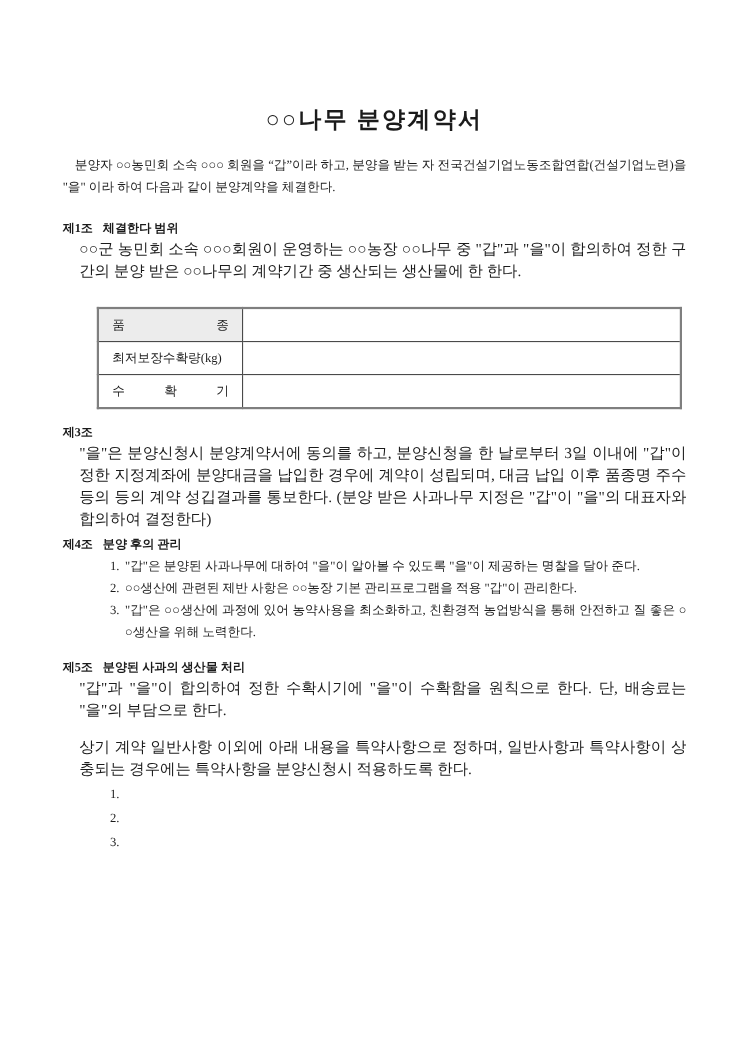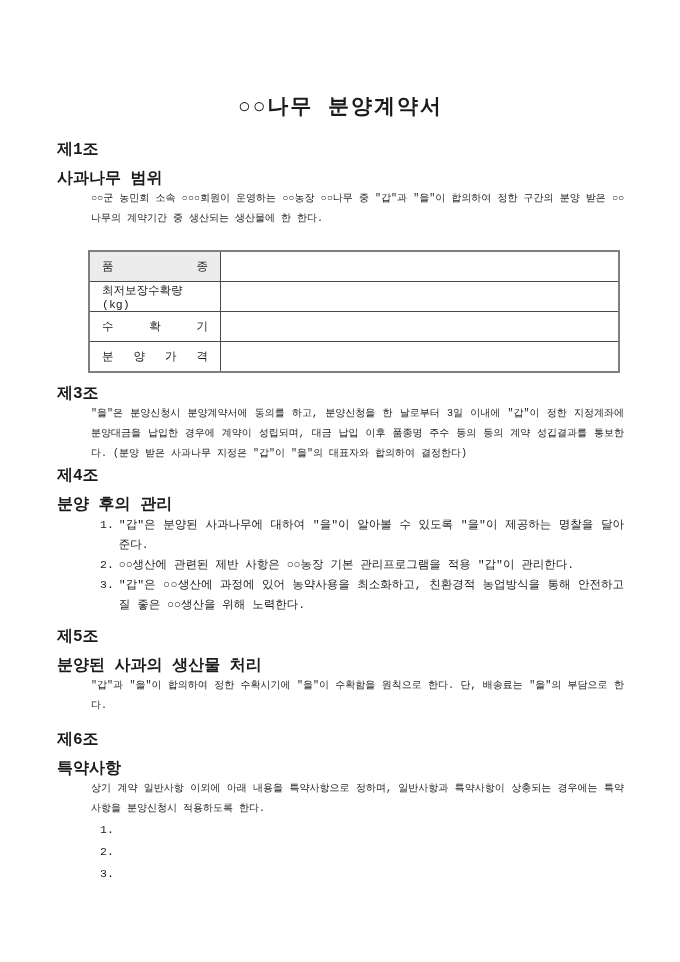--- a/index.html
+++ b/index.html
@@ -5,21 +5,21 @@
   html, body {
     margin: 0;
     padding: 0;
     background: #ffffff;
   }
   .page {
     position: relative;
     width: 680px;
     height: 962px;
     background: #ffffff;
-    font-family: Liberation Mono, monospace;
+    font-family: Liberation Serif, serif;
     color: #1b1b1b;
     overflow: hidden;
     box-sizing: border-box;
     padding: 93px 56px 0 57px;
   }
   .title {
     margin: 0;
     text-align: center;
     font-size: 21px;
     font-weight: bold;
@@ -37,28 +37,27 @@
   .article { margin: 0; }
   .article.a1 { margin-top: 17px; }
   .article.a2 { margin-top: 21px; }
   .article.a3 { margin-top: 11px; }
   .article.a4 { margin-top: 2px; }
   .article.a5 { margin-top: 12px; }
   .article.a6 { margin-top: 14px; }
   .art-head {
     display: flex;
     gap: 9px;
-    font-size: 16px;
+    font-size: 11px;
     font-weight: bold;
     line-height: 20px;
-    flex-direction: column;
   }
   .art-body {
-    margin: 0 0 0 34px;
-    font-size: 10px;
+    margin: 0 0 0 15px;
+    font-size: 14px;
     line-height: 20px;
     text-align: justify;
     word-break: break-all;
   }
   .num-item {
     display: flex;
     gap: 5px;
     margin-left: 43px;
     font-size: 11.5px;
     line-height: 20px;
@@ -96,47 +95,44 @@
   }
   .price-table tr.shaded td.lbl { background: #ececec; }
 </style>
 </head>
 <body>
 
 <div class="page">
 
   <h1 class="title">○○나무 분양계약서</h1>
 
+  <p class="intro">분양자 ○○농민회 소속 ○○○ 회원을 “갑”이라 하고, 분양을 받는 자 전국건설기업노동조합연합(건설기업노련)을 "을" 이라 하여 다음과 같이 분양계약을 체결한다.</p>
 
   <section class="article a1">
     <div class="art-head">
       <span class="art-label">제1조</span>
-      <span class="art-heading">사과나무 범위</span>
+      <span class="art-heading">체결한다 범위</span>
     </div>
     <p class="art-body">○○군 농민회 소속 ○○○회원이 운영하는 ○○농장 ○○나무 중 "갑"과 "을"이 합의하여 정한 구간의 분양 받은 ○○나무의 계약기간 중 생산되는 생산물에 한 한다.</p>
   </section>
 
   <section class="article a2">
 
     <table class="price-table">
       <tbody>
         <tr class="shaded">
           <td class="lbl">품 종</td>
           <td class="val"></td>
         </tr>
         <tr>
           <td class="lbl">최저보장수확량(kg)</td>
           <td class="val"></td>
         </tr>
         <tr>
           <td class="lbl">수 확 기</td>
-          <td class="val"></td>
-        </tr>
-        <tr>
-          <td class="lbl">분 양 가 격</td>
           <td class="val"></td>
         </tr>
       </tbody>
     </table>
   </section>
 
   <section class="article a3">
     <div class="art-head">
       <span class="art-label">제3조</span>
     </div>
@@ -164,23 +160,19 @@
 
   <section class="article a5">
     <div class="art-head">
       <span class="art-label">제5조</span>
       <span class="art-heading">분양된 사과의 생산물 처리</span>
     </div>
     <p class="art-body">"갑"과 "을"이 합의하여 정한 수확시기에 "을"이 수확함을 원칙으로 한다. 단, 배송료는 "을"의 부담으로 한다.</p>
   </section>
 
   <section class="article a6">
-    <div class="art-head">
-      <span class="art-label">제6조</span>
-      <span class="art-heading">특약사항</span>
-    </div>
     <p class="art-body">상기 계약 일반사항 이외에 아래 내용을 특약사항으로 정하며, 일반사항과 특약사항이 상충되는 경우에는 특약사항을 분양신청시 적용하도록 한다.</p>
     <div class="empty-item">1.</div>
     <div class="empty-item">2.</div>
     <div class="empty-item">3.</div>
   </section>
 
 </div>
 
 </body></html>

